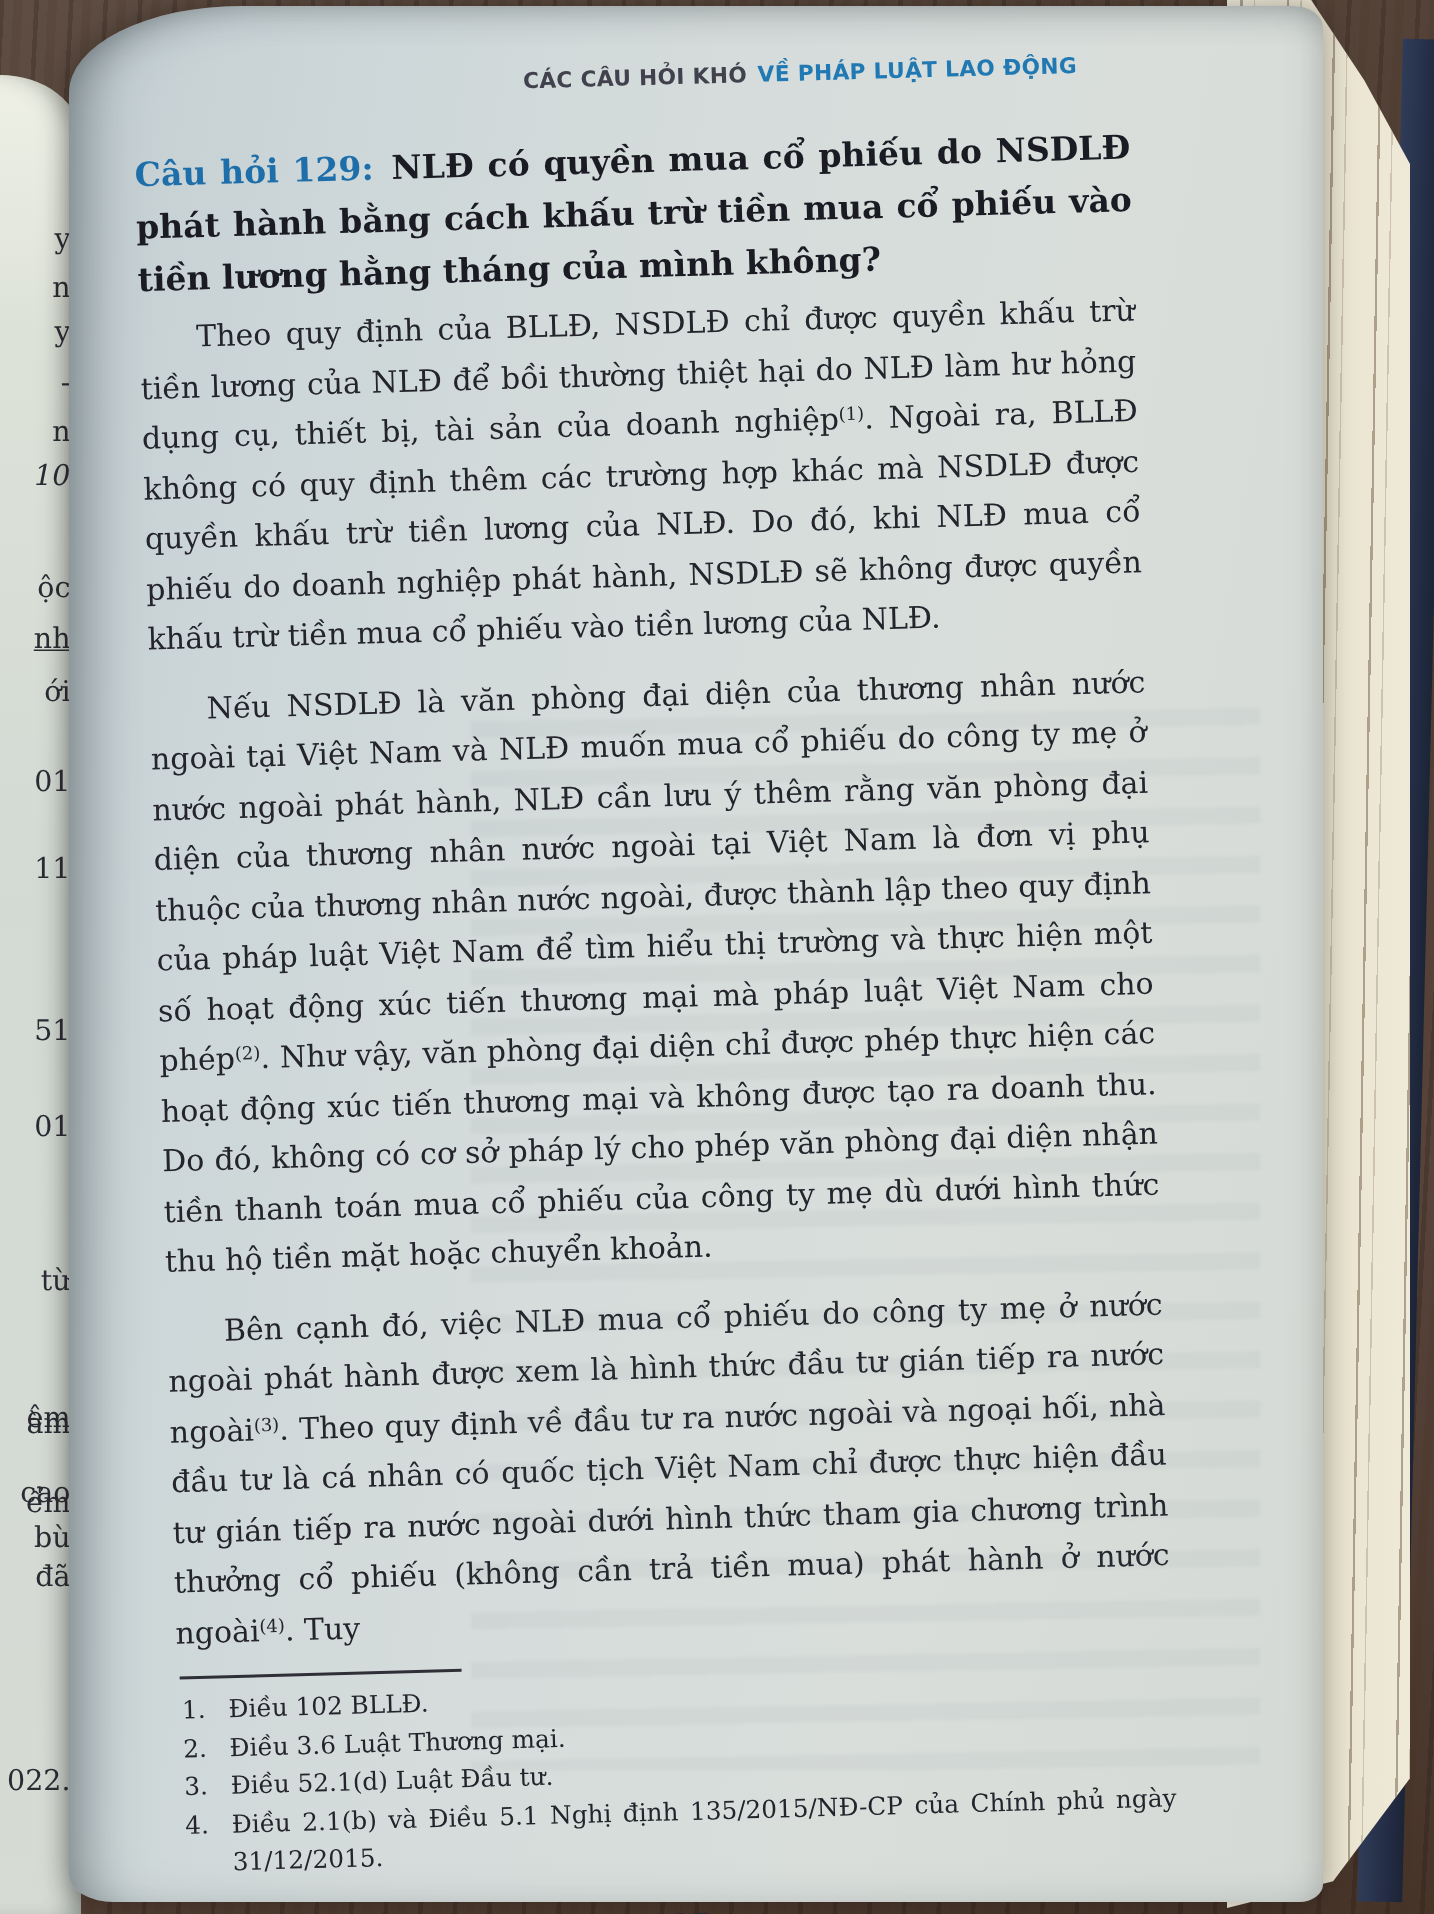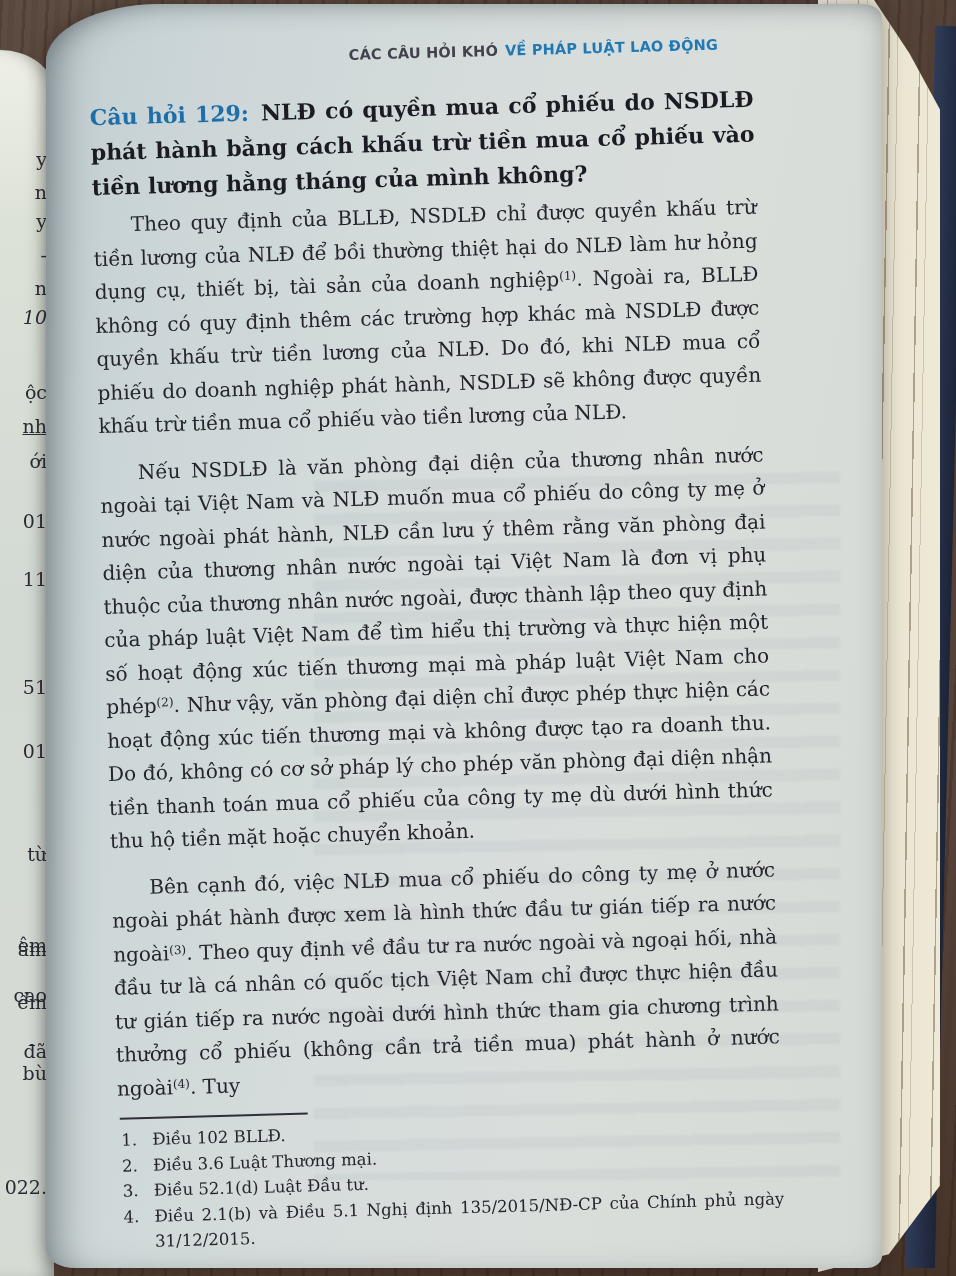--- a/index.html
+++ b/index.html
@@ -108,21 +108,21 @@
       <span class="fragment" style="top: 402px; text-align: right;">ới</span>
       <span class="fragment" style="top: 462px;">01</span>
       <span class="fragment" style="top: 520px;">11</span>
       <span class="fragment" style="top: 628px;">51</span>
       <span class="fragment" style="top: 692px;">01</span>
       <span class="fragment" style="top: 795px;">từ</span>
       <span class="fragment" style="top: 858px; margin-top: 32px;">àm</span>
       <span class="fragment" style="top: 886px;">êm</span>
       <span class="fragment" style="top: 936px;">cao</span>
       <span class="fragment" style="top: 943px;">ểm</span>
-      <span class="fragment" style="top: 966px; margin-top: 48px;">bù</span>
+      <span class="fragment" style="top: 966px;">bù</span>
       <span class="fragment" style="top: 992px;">đã</span>
       <span class="fragment" style="top: 1128px;">022.</span>
     </div>
 
   <div class="page">
     <div class="content">
 
       <div class="running-header">
         <span class="hdr-dark">CÁC CÂU HỎI KHÓ</span><span class="hdr-blue">VỀ PHÁP LUẬT LAO ĐỘNG</span>
       </div>

